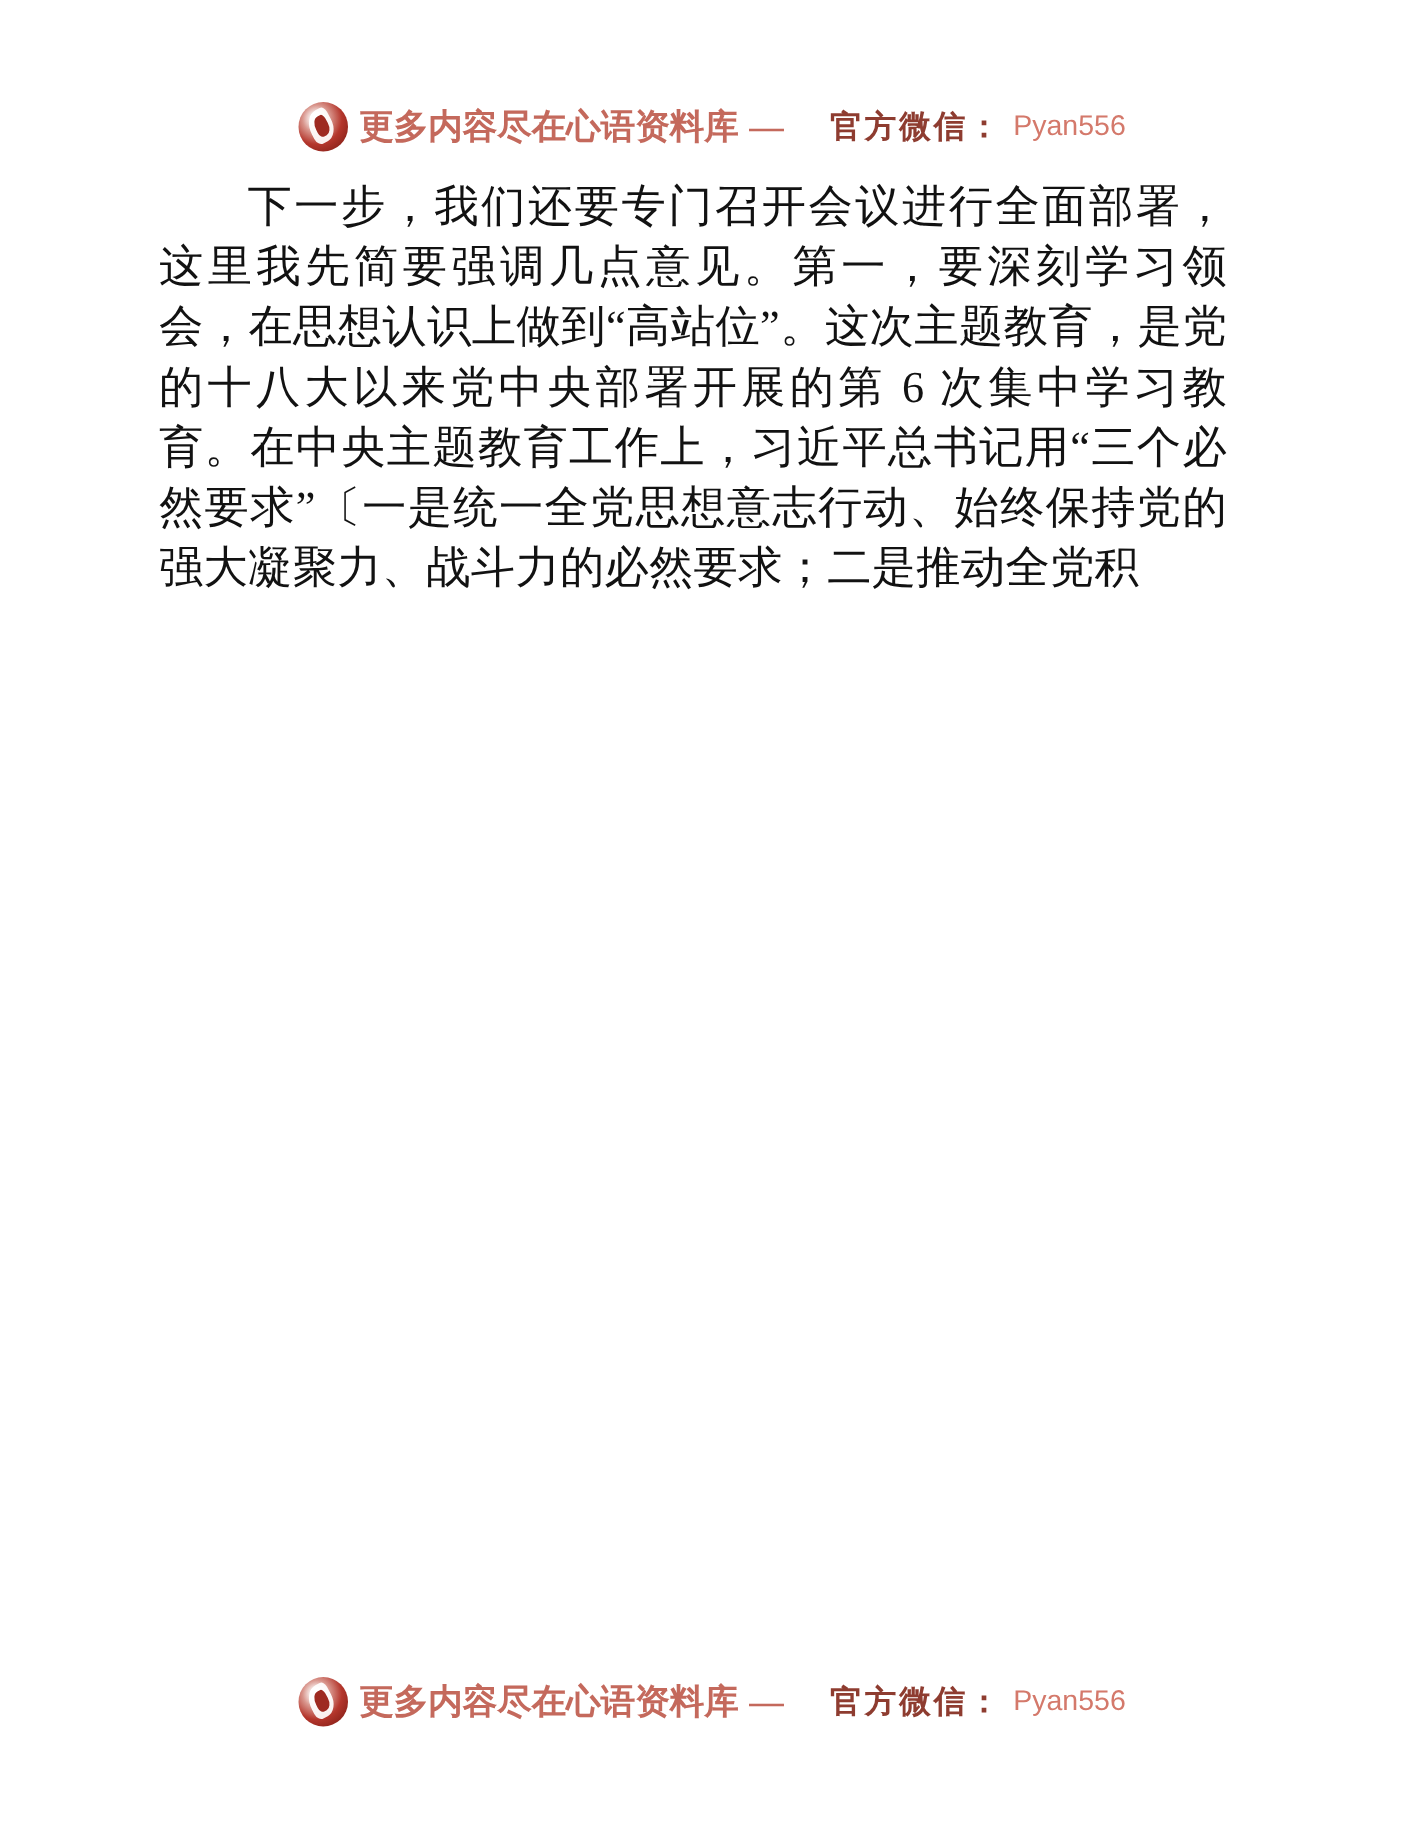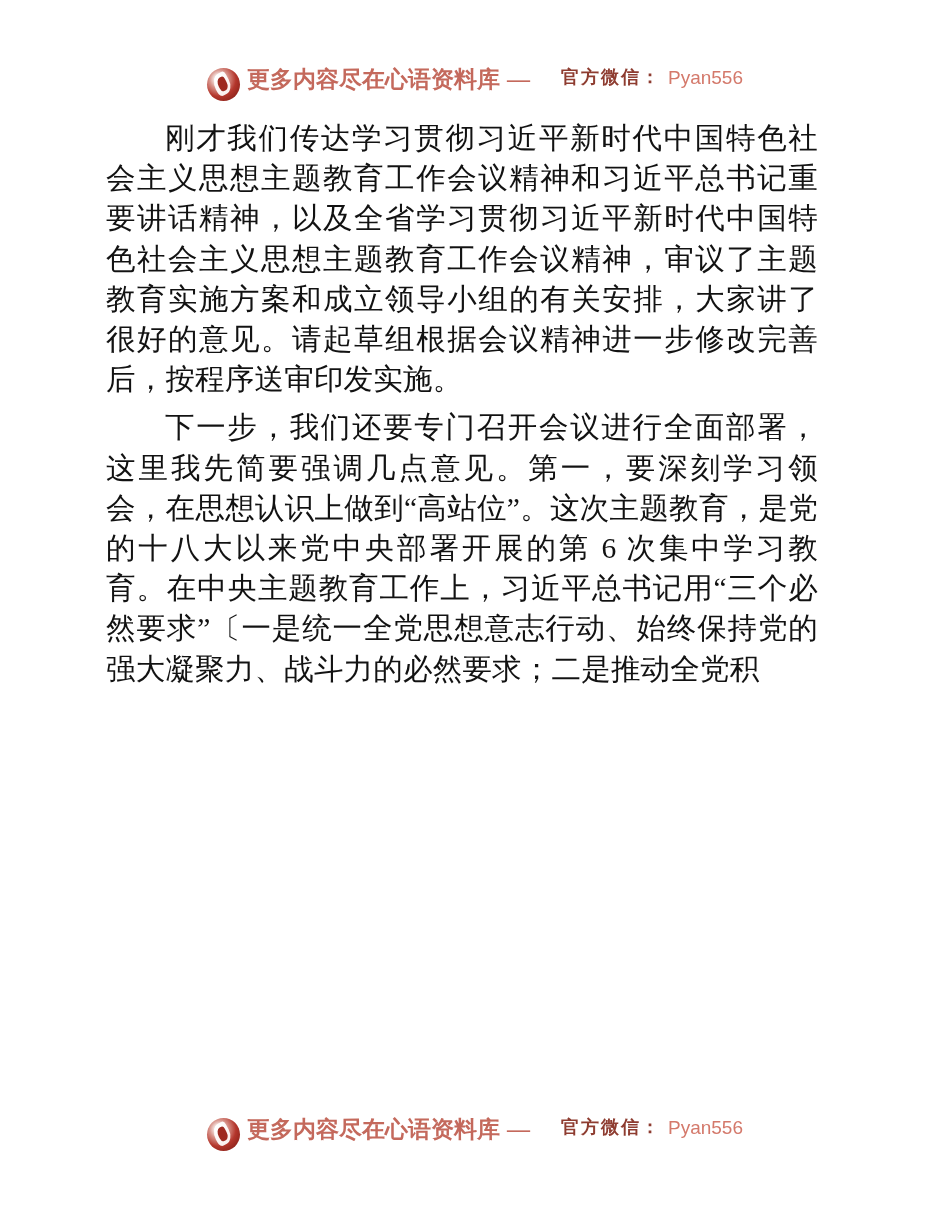--- a/index.html
+++ b/index.html
@@ -21,21 +21,21 @@
     height: 1230px;
     box-sizing: border-box;
   }
 
   
   .watermark {
     position: absolute;
     left: 0;
     width: 950px;
     display: flex;
-    align-items: flex-start;
+    align-items: center;
     justify-content: center;
     gap: 7px;
     white-space: nowrap;
     user-select: none;
   }
   .watermark-top { top: 68px; }
   .watermark-bottom { top: 1118px; }
 
   .wm-logo {
     position: relative;
@@ -80,21 +80,21 @@
   }
   .wm-dash {
     font-family: "Liberation Serif", "DejaVu Serif", serif;
     font-size: 23px;
     font-weight: 700;
     color: #c4695c;
     line-height: 1;
   }
   .wm-text2 {
     font-family: "Liberation Serif", "DejaVu Serif", serif;
-    font-size: 18px;
+    font-size: 21px;
     font-weight: 700;
     color: #8e3c30;
     letter-spacing: 2px;
     line-height: 1;
     margin-left: 24px;
   }
   .wm-handle {
     font-family: "Liberation Sans", "DejaVu Sans", sans-serif;
     font-size: 19px;
     font-weight: 400;
@@ -144,21 +144,20 @@
 
   <div class="watermark watermark-top">
     <span class="wm-logo"></span>
     <span class="wm-text1">更多内容尽在心语资料库</span>
     <span class="wm-dash">—</span>
     <span class="wm-text2">官方微信：</span>
     <span class="wm-handle">Pyan556</span>
   </div>
 
   <div class="doc">
-    <p class="para">刚才我们传达学习贯彻习近平新时代中国特色社会主义思想主题教育工作会议精神和习近平总书记重要讲话精神，以及全省学习贯彻习近平新时代中国特色社会主义思想主题教育工作会议精神，审议了主题教育实施方案和成立领导小组的有关安排，大家讲了很好的意见。请起草组根据会议精神进一步修改完善后，按程序送审印发实施。</p>
     <p class="para last">下一步，我们还要专门召开会议进行全面部署，这里我先简要强调几点意见。第一，要深刻学习领会，在思想认识上做到“高站位”。这次主题教育，是党的十八大以来党中央部署开展的第 6 次集中学习教育。在中央主题教育工作上，习近平总书记用“三个必然要求”〔一是统一全党思想意志行动、始终保持党的强大凝聚力、战斗力的必然要求；二是推动全党积</p>
   </div>
 
   <div class="watermark watermark-bottom">
     <span class="wm-logo"></span>
     <span class="wm-text1">更多内容尽在心语资料库</span>
     <span class="wm-dash">—</span>
     <span class="wm-text2">官方微信：</span>
     <span class="wm-handle">Pyan556</span>
   </div>

